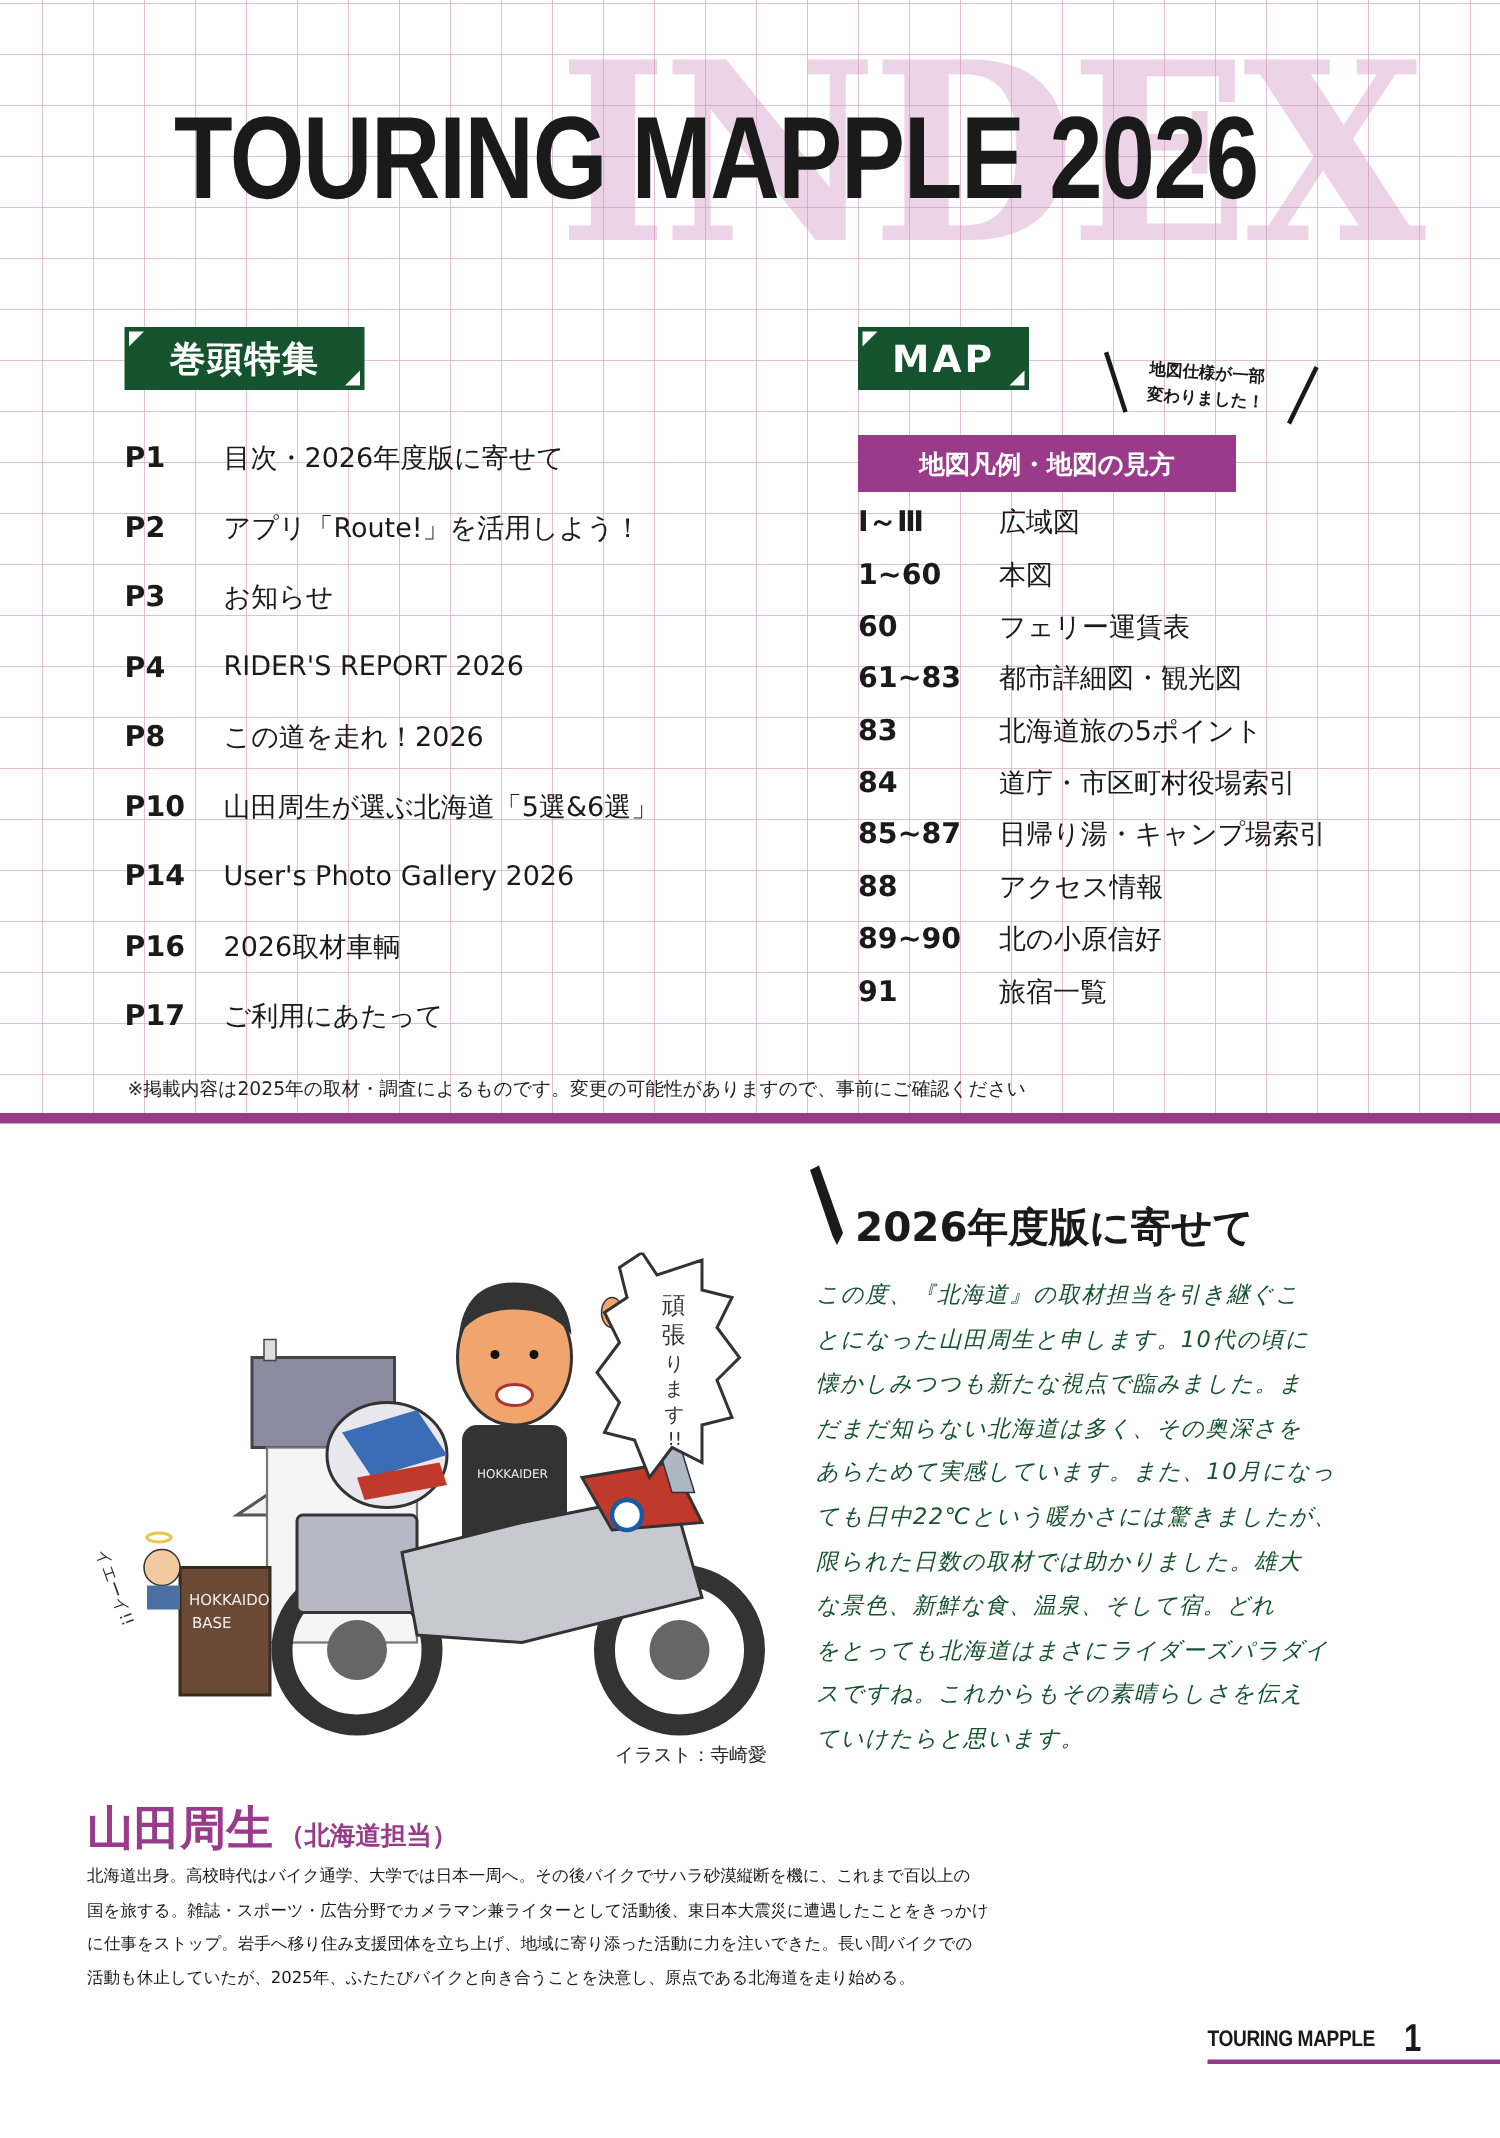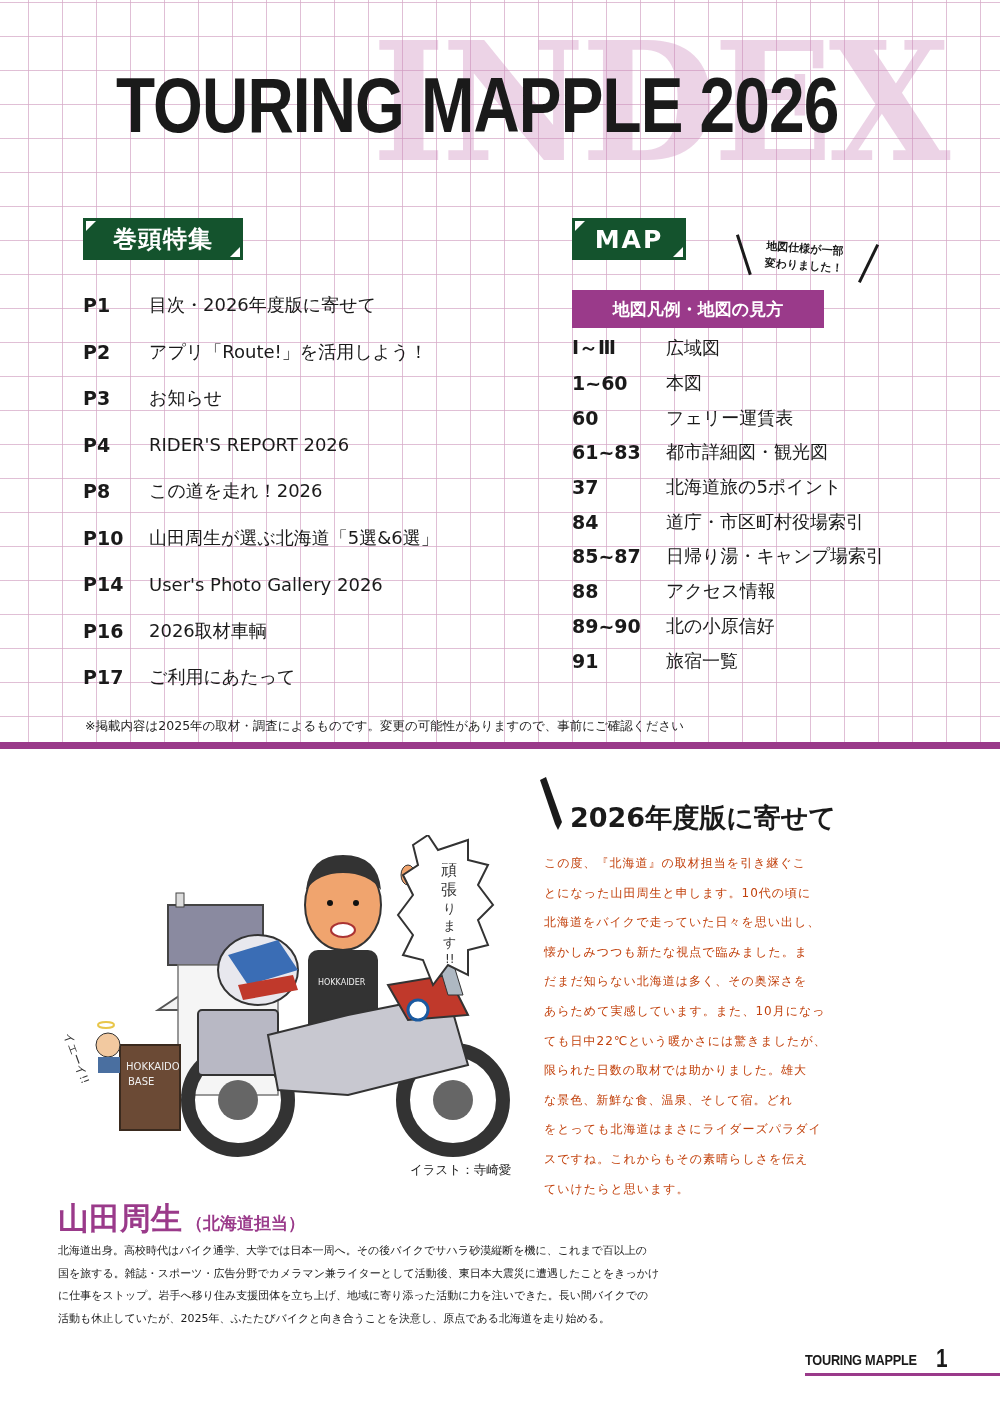--- a/index.html
+++ b/index.html
@@ -75,21 +75,21 @@
 
   .disclaimer { position: absolute; left: 85px; top: 718px; font-size: 12.5px; color: #222; }
   .divider { position: absolute; left: 0; top: 742px; width: 1000px; height: 7px; background: #9a3a8a; }
 
   
   .illust { position: absolute; left: 48px; top: 835px; width: 470px; height: 330px; }
   .credit { position: absolute; left: 410px; top: 1162px; font-size: 12.5px; color: #222; }
 
   .pen-icon { position: absolute; left: 538px; top: 776px; width: 26px; height: 56px; }
   .essay-title { position: absolute; left: 570px; top: 800px; font-size: 27px; font-weight: bold; color: #1a1a1a; text-align: center; }
-  .essay { position: absolute; left: 544px; top: 849px; width: 380px; font-size: 12px; line-height: 29.6px; color: #c2410c; letter-spacing: 1px; }
+  .essay { position: absolute; left: 544px; top: 849px; width: 380px; font-size: 15px; line-height: 29.6px; color: #14532d; letter-spacing: 1px; font-style: italic; }
   .essay p { margin: 0; }
 
   .author { position: absolute; left: 58px; top: 1198px; color: #9a3a8a; font-weight: bold; }
   .author .name { font-size: 31px; }
   .author .role { font-size: 17px; margin-left: 4px; }
   .bio { position: absolute; left: 58px; top: 1240px; width: 880px; font-size: 11px; line-height: 22.5px; color: #1a1a1a; }
   .bio p { margin: 0; }
 
   .footer { position: absolute; left: 805px; top: 1345px; width: 195px; height: 28px; border-bottom: 3px solid #9a3a8a; }
   .footer .brand { position: absolute; left: 0; top: 6px; font-family: "Liberation Sans", sans-serif; font-weight: bold; font-size: 15px; transform: scaleX(0.85); transform-origin: left top; letter-spacing: -0.3px; }
@@ -164,21 +164,21 @@
     </div>
   <div class="map-row">
       <span class="pg">60</span>
       <span class="ttl">フェリー運賃表</span>
     </div>
   <div class="map-row">
       <span class="pg">61~83</span>
       <span class="ttl">都市詳細図・観光図</span>
     </div>
   <div class="map-row">
-      <span class="pg">37</span>
+      <span class="pg">83</span>
       <span class="ttl">北海道旅の5ポイント</span>
     </div>
   <div class="map-row">
       <span class="pg">84</span>
       <span class="ttl">道庁・市区町村役場索引</span>
     </div>
   <div class="map-row">
       <span class="pg">85~87</span>
       <span class="ttl">日帰り湯・キャンプ場索引</span>
     </div>
@@ -250,21 +250,20 @@
 </div>
 <div class="credit">イラスト：寺崎愛</div>
 
 <svg class="pen-icon" viewBox="0 0 26 56">
   <path d="M2 4 L8 1 L24 46 L20 54 L17 48 Z" fill="#1a1a1a"></path>
 </svg>
 <div class="essay-title">2026年度版に寄せて</div>
 <div class="essay">
   <p>この度、『北海道』の取材担当を引き継ぐこ</p>
   <p>とになった山田周生と申します。10代の頃に</p>
-  <p>北海道をバイクで走っていた日々を思い出し、</p>
   <p>懐かしみつつも新たな視点で臨みました。ま</p>
   <p>だまだ知らない北海道は多く、その奥深さを</p>
   <p>あらためて実感しています。また、10月になっ</p>
   <p>ても日中22℃という暖かさには驚きましたが、</p>
   <p>限られた日数の取材では助かりました。雄大</p>
   <p>な景色、新鮮な食、温泉、そして宿。どれ</p>
   <p>をとっても北海道はまさにライダーズパラダイ</p>
   <p>スですね。これからもその素晴らしさを伝え</p>
   <p>ていけたらと思います。</p>
 </div>

